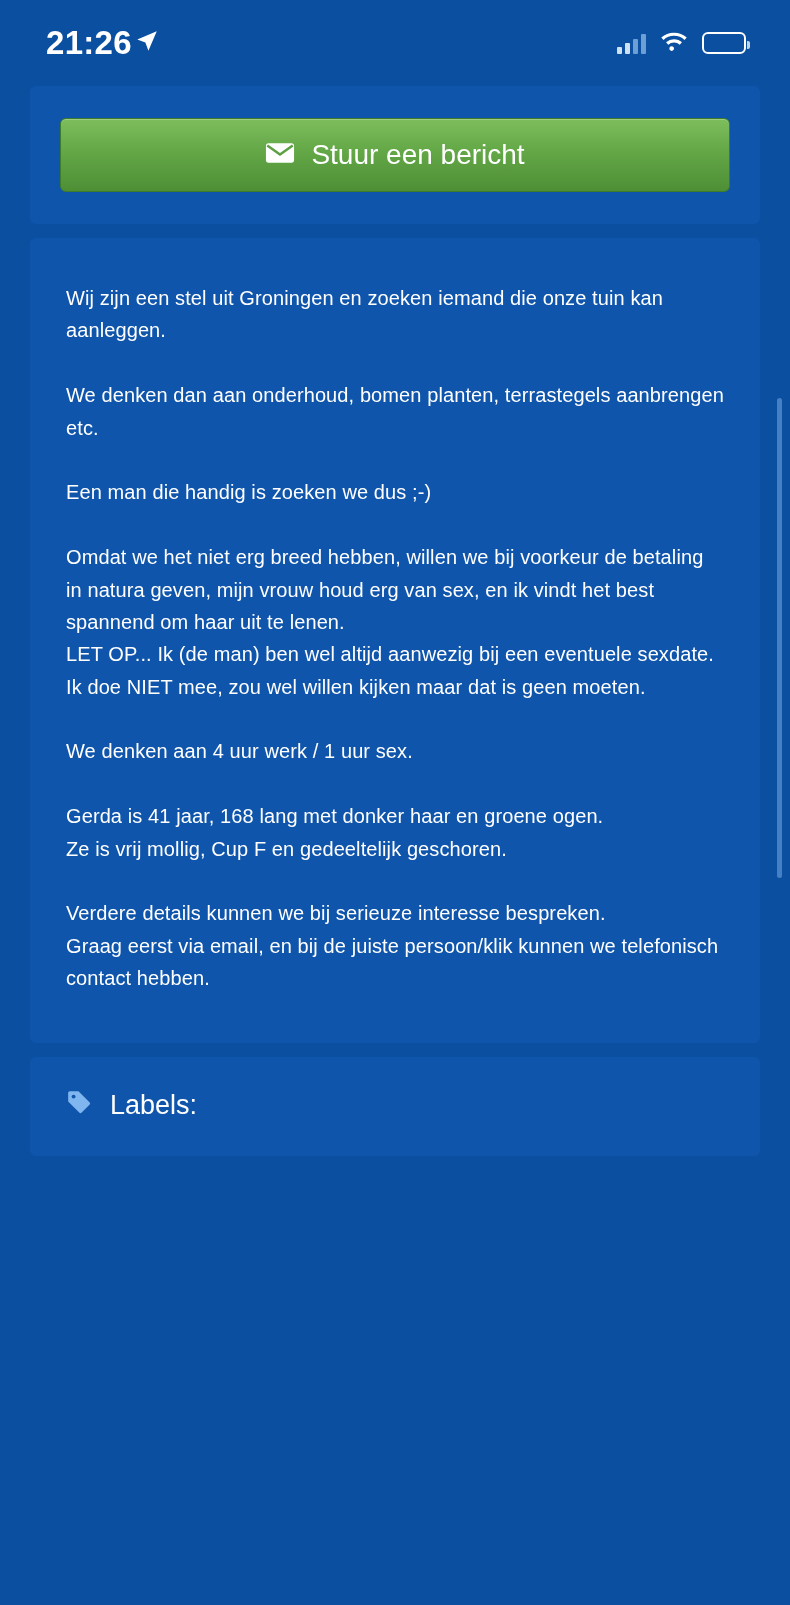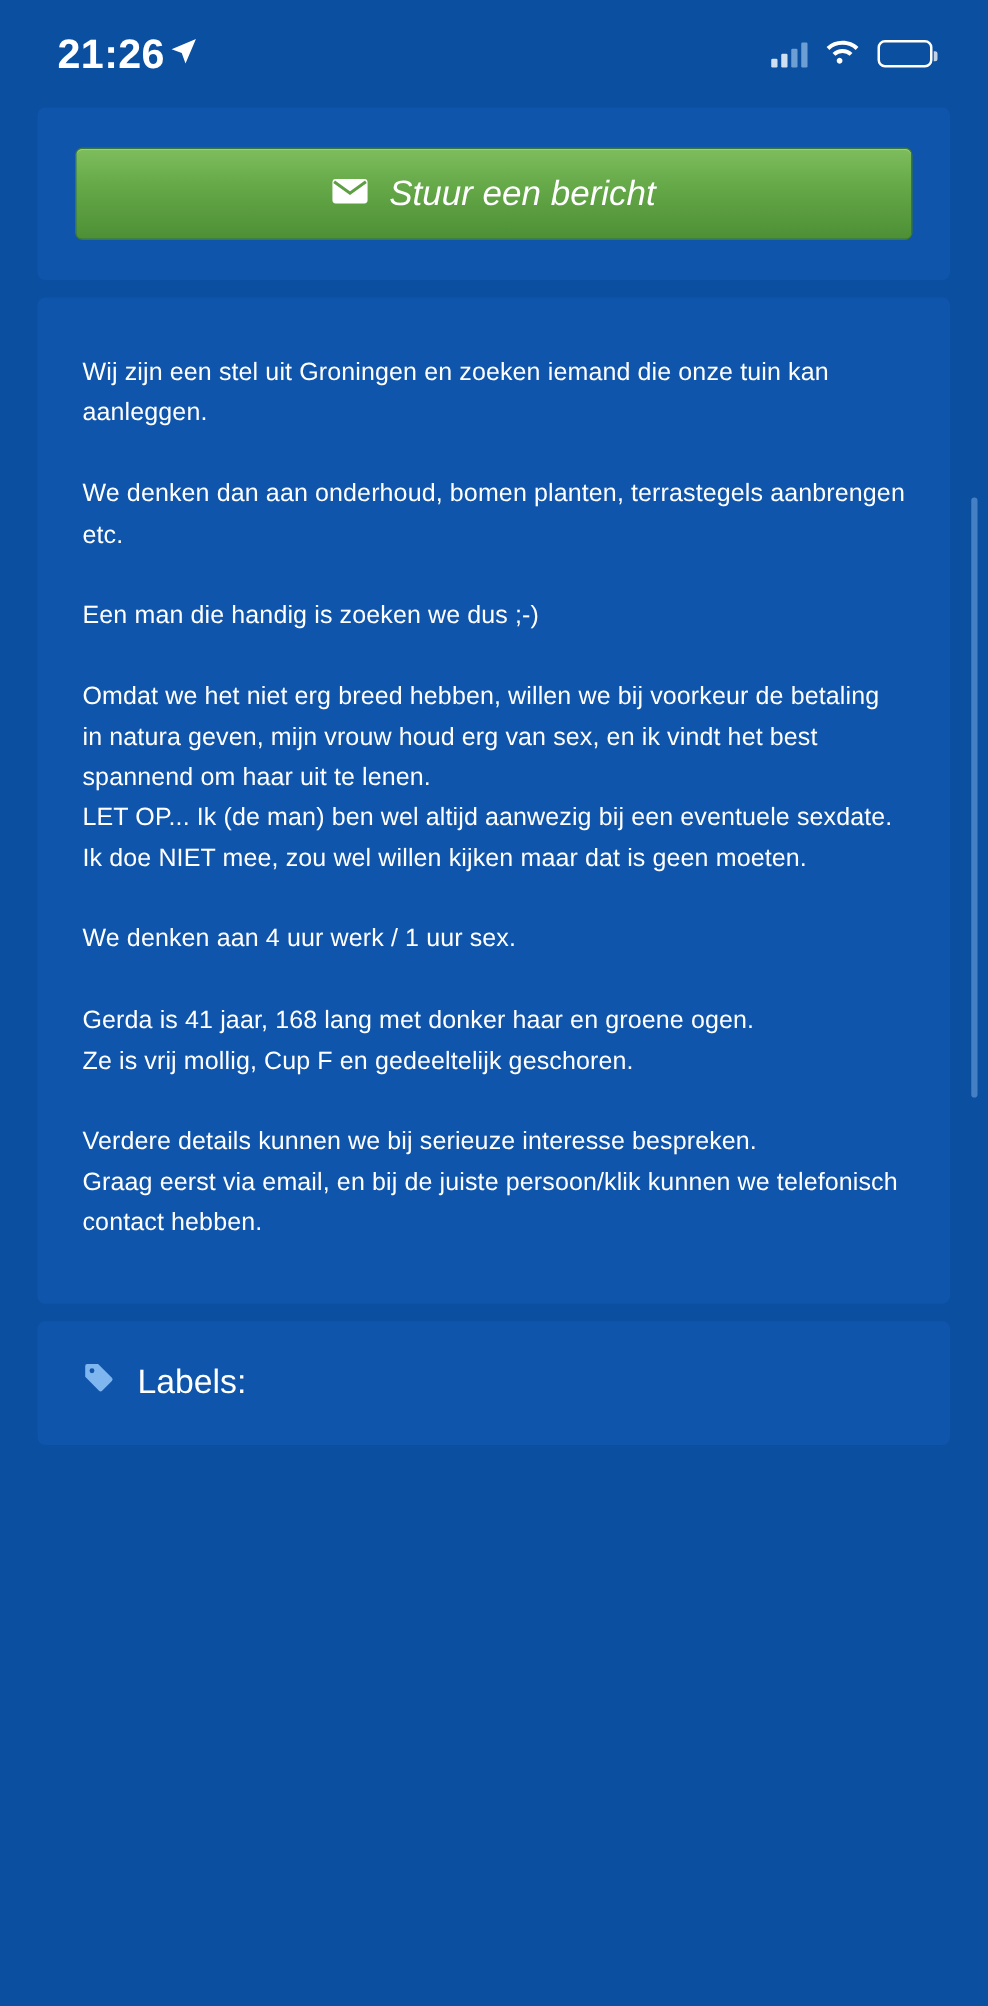--- a/index.html
+++ b/index.html
@@ -107,21 +107,20 @@
     font-family: "Liberation Sans", sans-serif;
     text-align: center;
     cursor: pointer;
     box-shadow: 0 1px 0 rgba(255,255,255,0.25) inset;
   }
   .btn-message .btn-inner {
     display: inline-flex;
     align-items: center;
     gap: 16px;
     justify-content: center;
-    font-style: italic;
   }
 
   .card-body {
     padding: 44px 36px 48px 36px;
     position: relative;
   }
   .body-text {
     font-size: 20px;
     line-height: 1.62;
     color: #ffffff;

